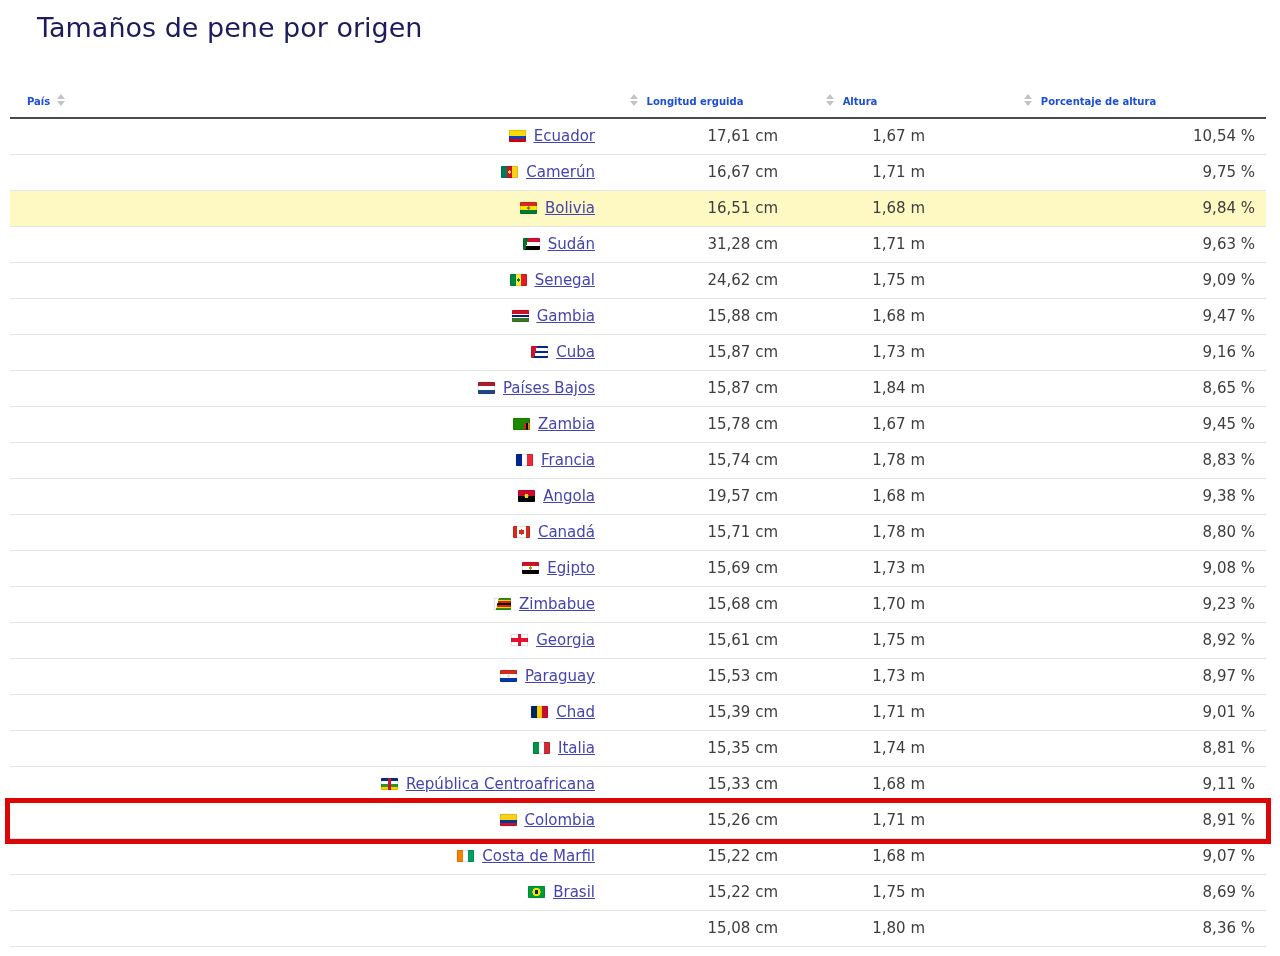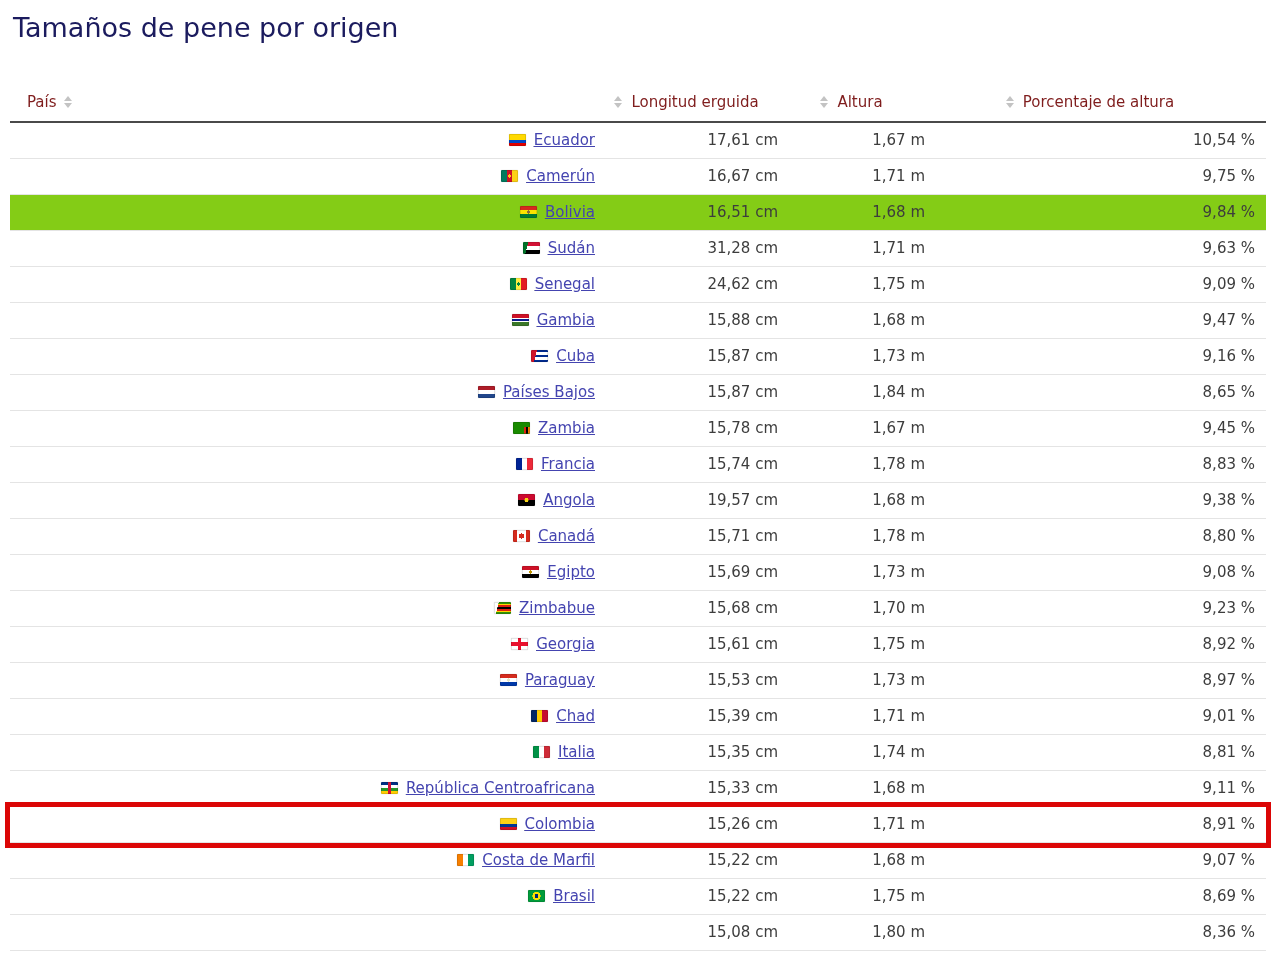--- a/index.html
+++ b/index.html
@@ -4,43 +4,43 @@
 <style>
   * { margin:0; padding:0; box-sizing:border-box; }
   html,body { background:#ffffff; width:1280px; }
   body {
     font-family:"DejaVu Sans","Liberation Sans",sans-serif;
     color:#3d3d3d;
   }
   .page { position:relative; width:1280px; min-height:956px; padding-top:12px; }
 
   .page-title {
-    margin-left:13px;
+    margin-left:37px;
     font-size:27px;
     font-weight:400;
     color:#1b1b5e;
     letter-spacing:0px;
   }
 
   table.data {
     border-collapse:collapse;
     table-layout:fixed;
     margin:44px 0 0 10px;
     width:1256px;
     font-size:15px;
   }
   col.c1 { width:585px; }
   col.c2 { width:183px; }
   col.c3 { width:147px; }
   col.c4 { width:341px; }
 
   thead th {
-    font-size:15px;
-    font-weight:normal;
-    color:#7f1d1d;
+    font-size:10px;
+    font-weight:bold;
+    color:#1d4ed8;
     padding:6px 0 10px 0;
     border-bottom:2px solid #4a4a4a;
     white-space:nowrap;
   }
   thead th.col-country { text-align:left; padding-left:17px; }
   thead th.num { }
   thead th.col-percent { padding-right:11px; }
 
   tbody td {
     padding:8px 0 9px 0;
@@ -51,21 +51,21 @@
   td.cell-country { text-align:right; padding-left:17px;text-decoration:underline; }
   td.num { text-align:right; }
   td.cell-percent { padding-right:11px;text-align:right; }
 
   a.country-link {
     color:#4444b0;
     text-decoration:underline;
     cursor:pointer;
   }
 
-  tr.row-teal td { background:#84cc16; }
+  tr.row-teal td { background:#fef9c3; }
   tr.row-red-outline { outline:5px solid #db0606; }
 
   
   .sort {
     display:inline-block; width:9px; height:14px; position:relative;
     vertical-align:-2px; cursor:pointer;
   }
   .sort::before, .sort::after {
     content:""; position:absolute; left:0;
     border-left:4.5px solid transparent; border-right:4.5px solid transparent;

